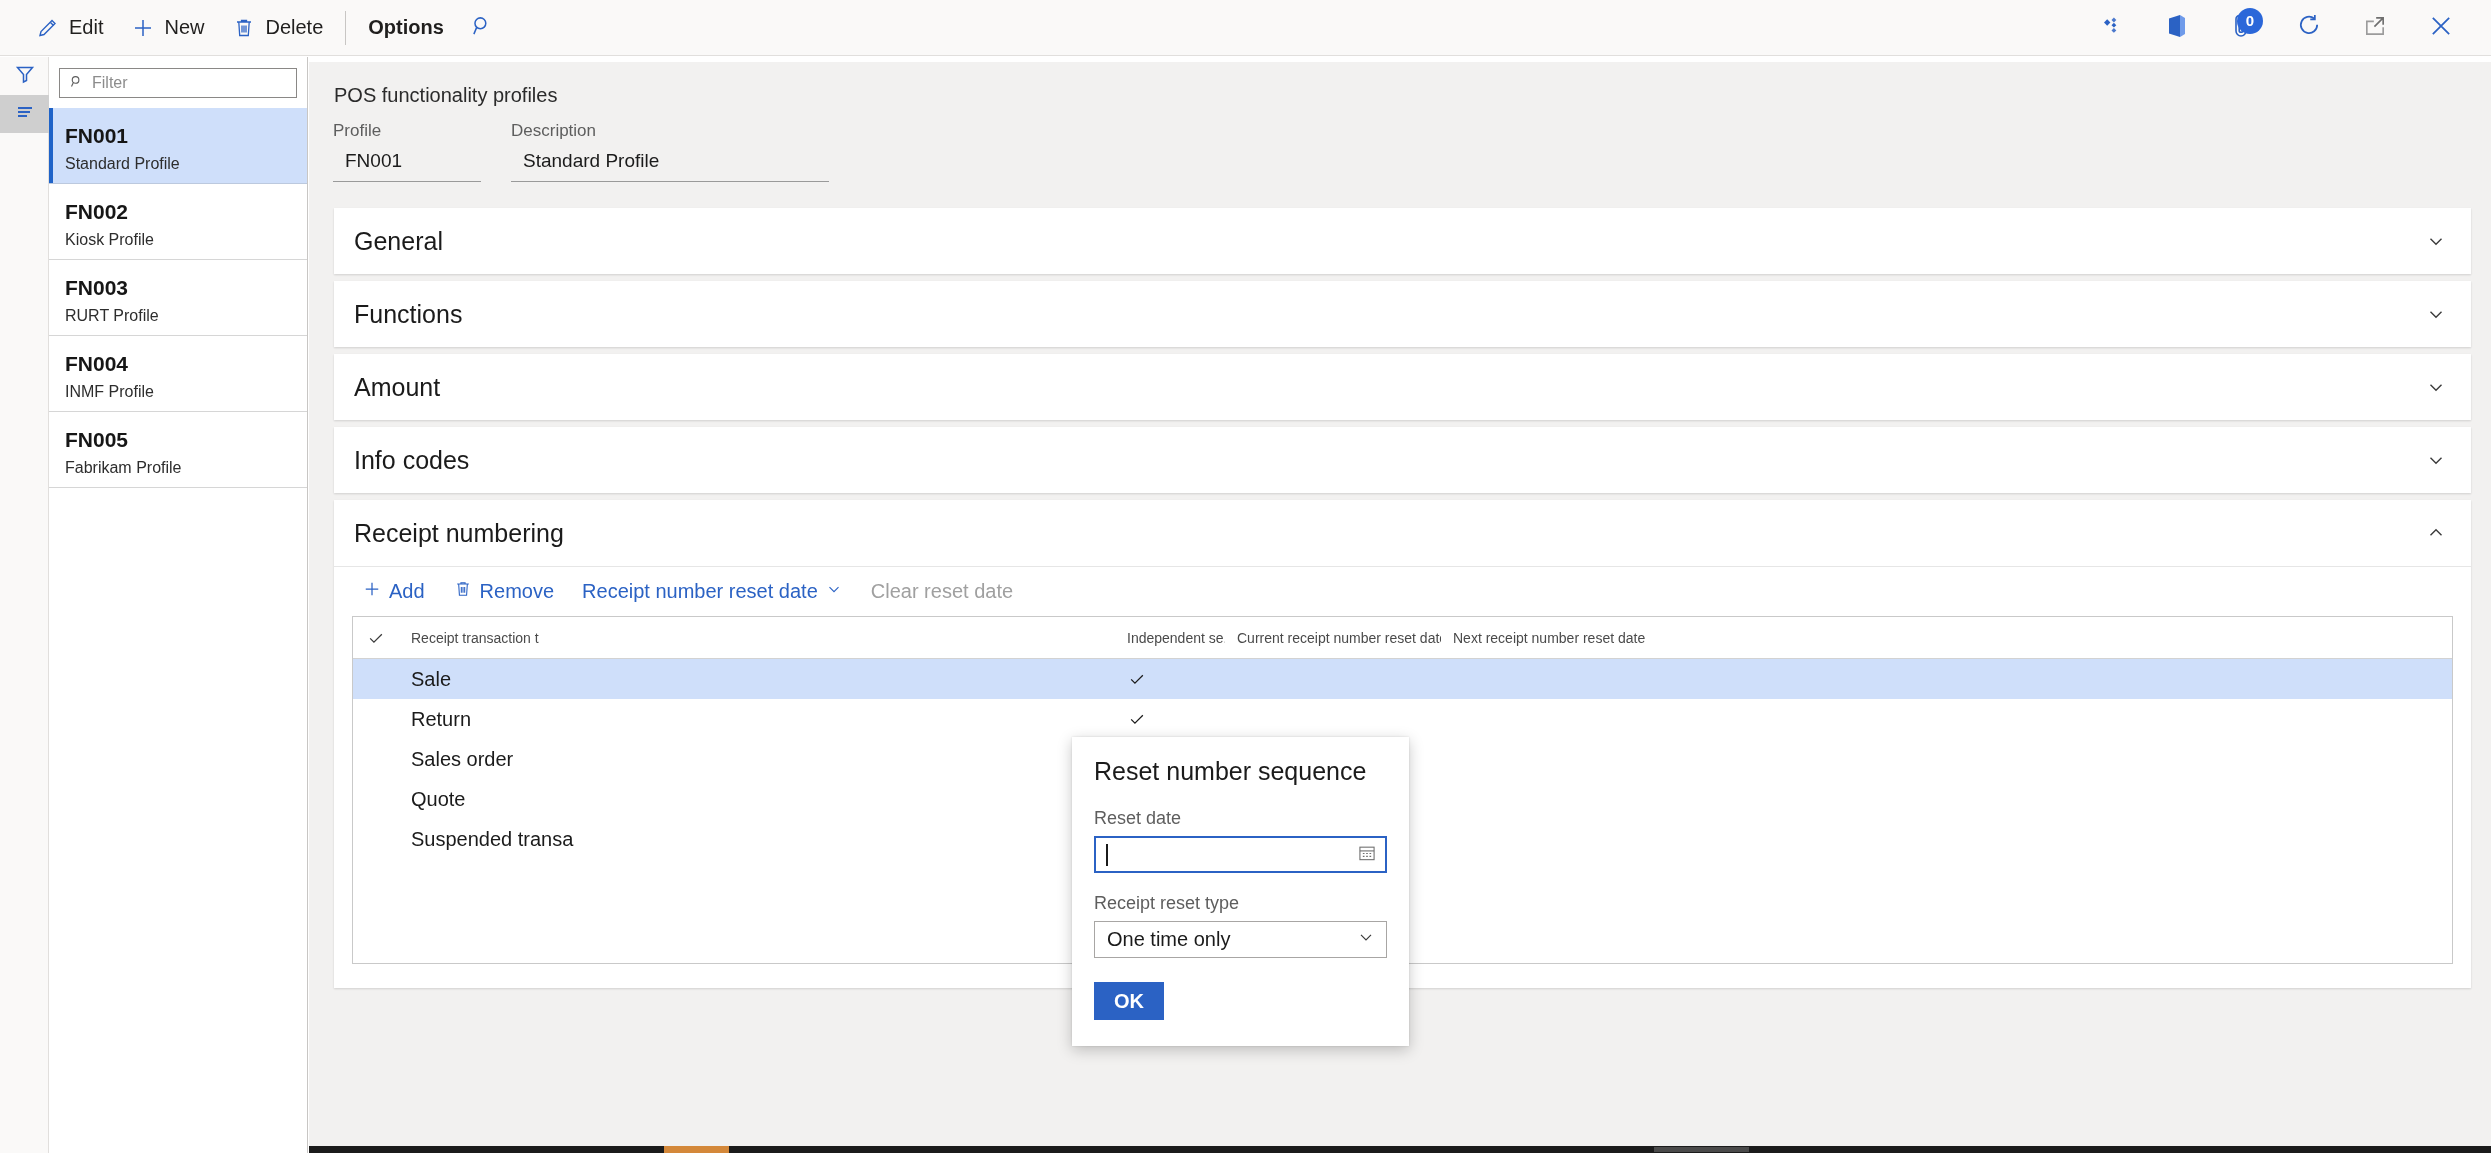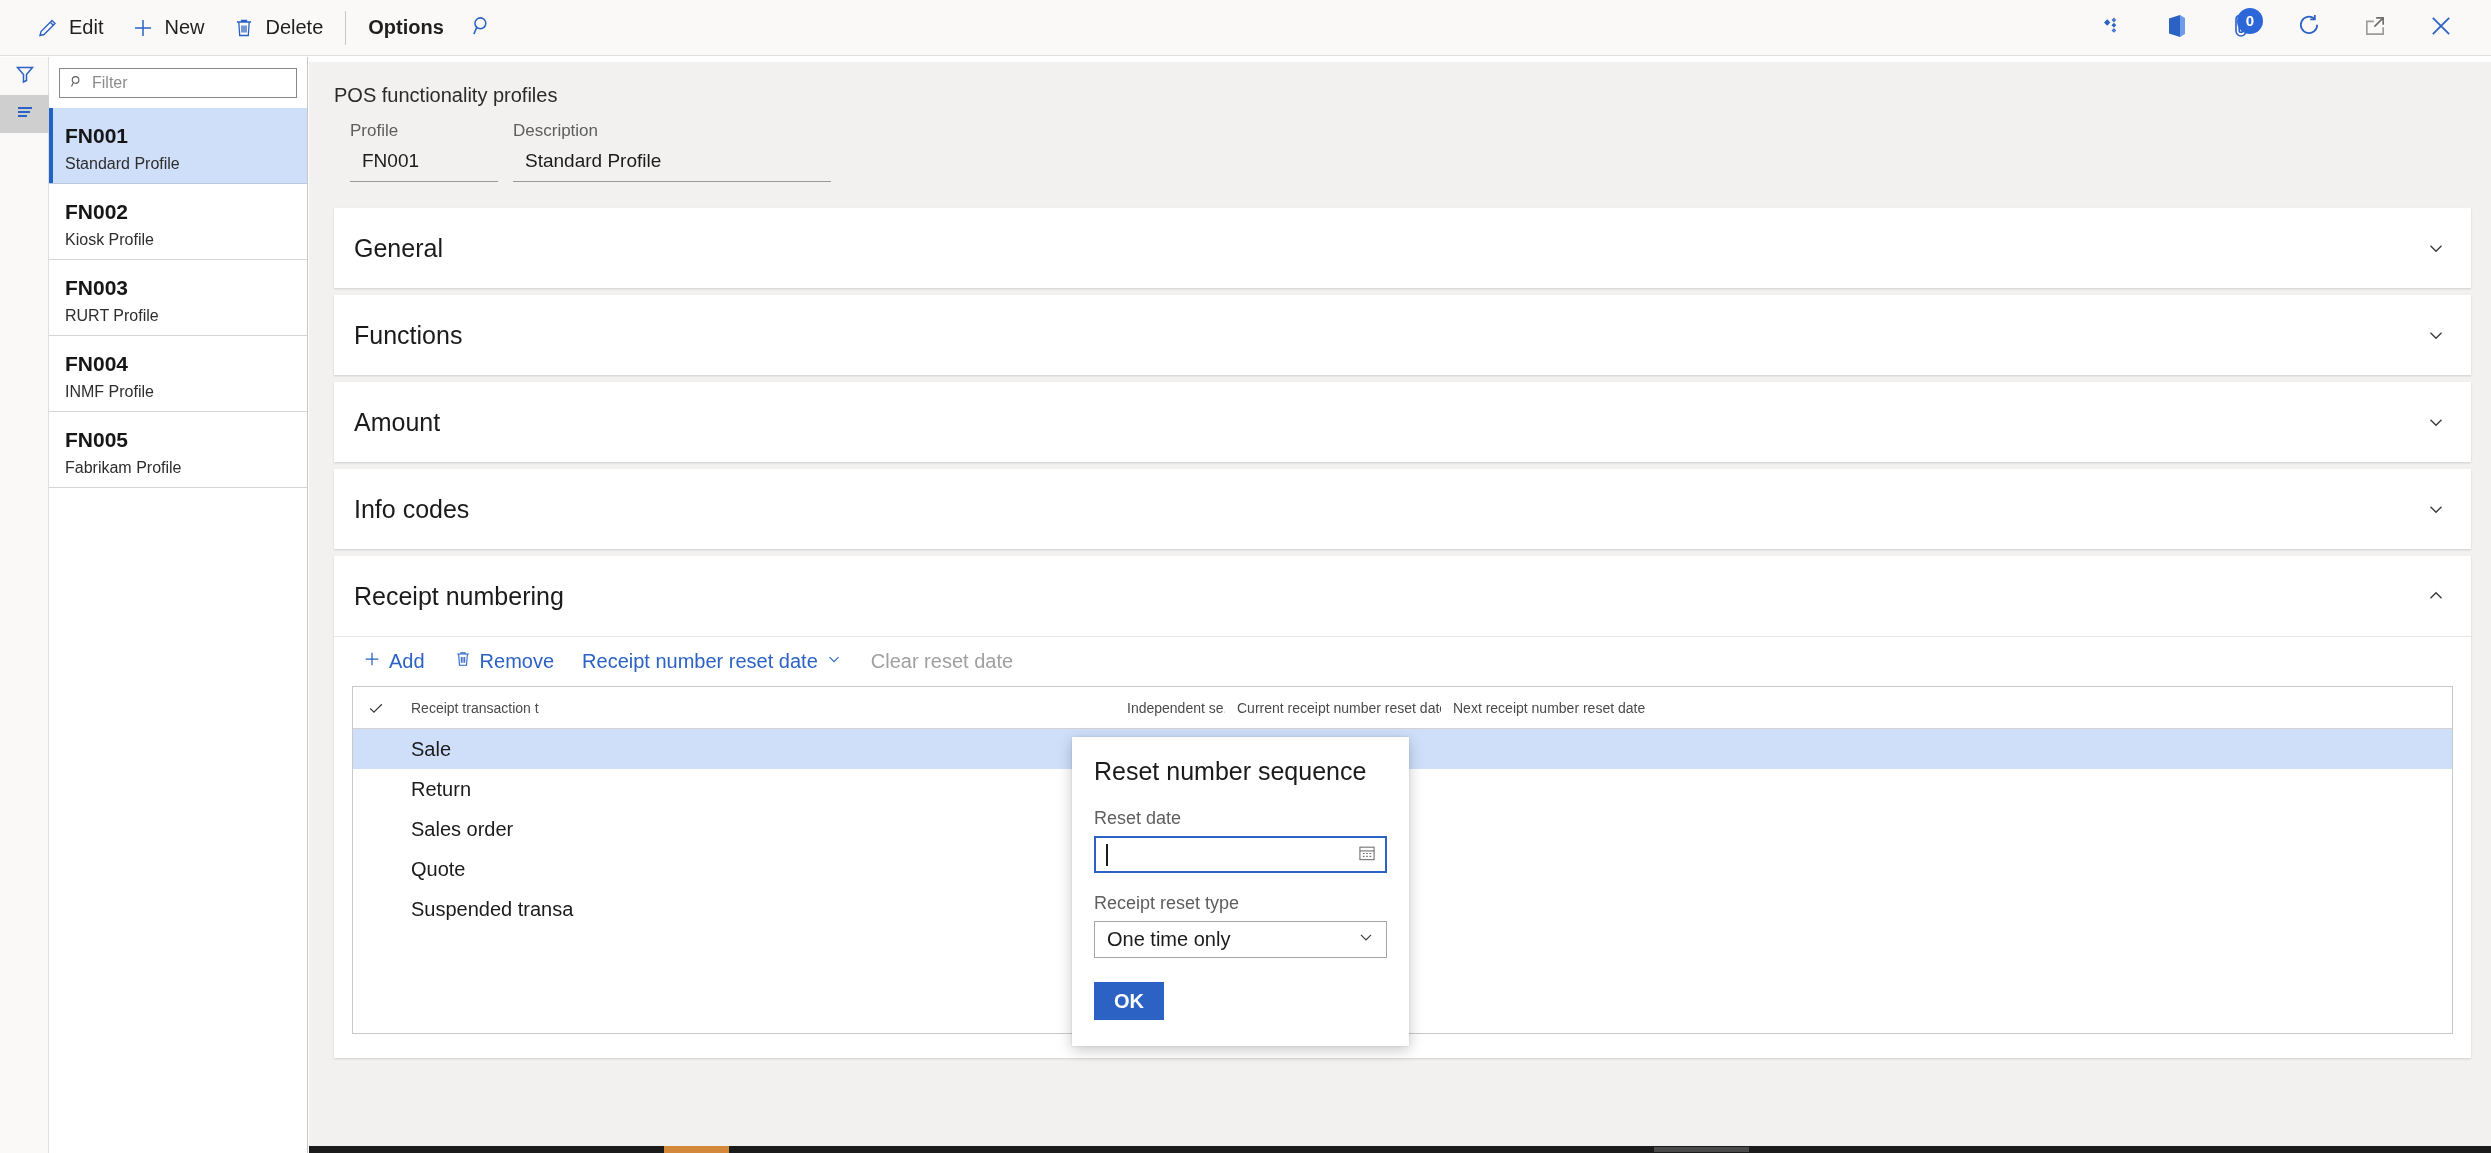--- a/index.html
+++ b/index.html
@@ -93,40 +93,40 @@
 
   
   .main {
     position: absolute; top: 62px; left: 309px;
     width: 2182px; height: 1096px;
     background: #f2f1f0; overflow: hidden;
   }
   .page-title {
     font-size: 20px; color: #2b2b2b; padding: 22px 0 0 25px;
   }
-  .hdr-fields { display: flex; padding: 14px 0 0 41px; gap: 1px; }
+  .hdr-fields { display: flex; padding: 14px 0 0 24px; gap: 16px; }
   .hfield { margin-right: 14px; }
   .hfield-label { font-size: 17px; color: #5e5e5e; margin-bottom: 9px; }
   .hfield-val {
     font-size: 19px; color: #1b1b1b;
     border-bottom: 1px solid #9a9a9a;
     padding: 0 0 9px 12px;
   }
   .hfield.profile .hfield-val { width: 148px; }
   .hfield.desc .hfield-val { width: 318px; }
 
   
   .sections { margin: 26px 20px 0 25px; }
   .sec {
     background: #fff; margin-bottom: 7px;
     box-shadow: 0 1px 2px rgba(0,0,0,0.14);
     position: relative;
   }
   .sec-head {
-    height: 80px; display: flex; align-items: center;
+    height: 66px; display: flex; align-items: center;
     padding: 0 24px 0 20px; cursor: pointer;
   }
   .sec-title { font-size: 25px; color: #1b1b1b; flex: 1; }
   .chev { color: #3a3a3a; display: flex; align-items: center; }
 
   
   .grid-toolbar {
     display: flex; align-items: center; gap: 0;
     height: 50px; padding: 0 10px 0 14px;
     border-top: 1px solid #e6e6e6;

